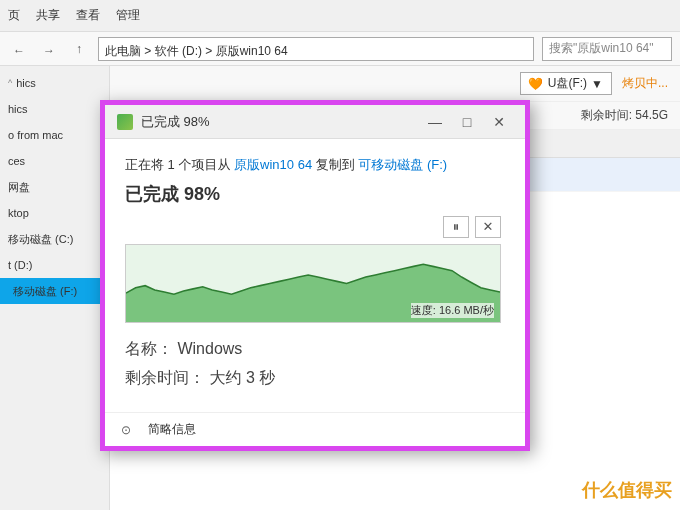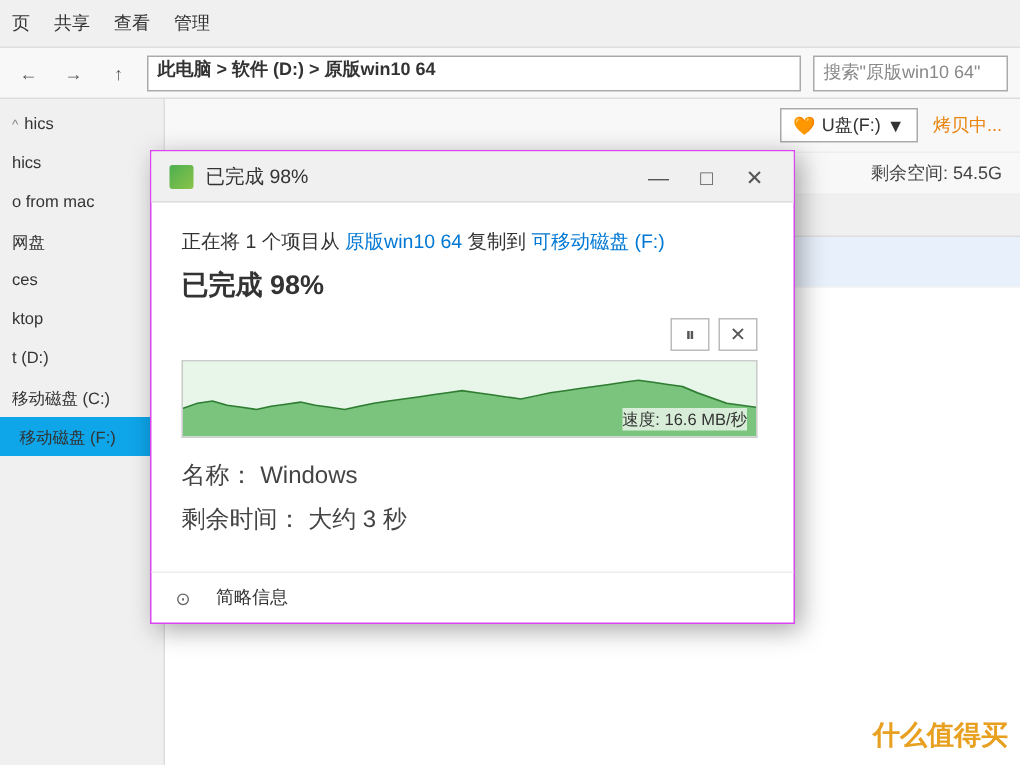--- a/index.html
+++ b/index.html
@@ -55,26 +55,25 @@
       justify-content: center;
       font-size: 12px;
       color: #555;
     }
     .breadcrumb-bar {
       flex: 1;
       height: 24px;
       background: white;
       border: 1px solid #aaa;
       display: flex;
-      align-items: flex-start;
+      align-items: flex-end;
       padding: 0 6px;
       font-size: 12px;
       color: #333;
       gap: 4px;
-      font-weight: bold;
     }
     .search-box {
       width: 130px;
       height: 24px;
       background: white;
       border: 1px solid #aaa;
       display: flex;
       align-items: center;
       padding: 0 6px;
       font-size: 12px;
@@ -175,21 +174,21 @@
     .file-icon { font-size: 16px; margin-right: 8px; }
     .file-name { font-size: 13px; color: #333; }
 
     
     .dialog-overlay {
       position: absolute;
       top: 100px;
       left: 100px;
       width: 430px;
       background: white;
-      border: 1px solid #d946ef;
+      border: 5px solid #d946ef;
       box-shadow: 4px 4px 16px rgba(0,0,0,0.35);
       z-index: 10;
     }
 
     .dialog-titlebar {
       height: 34px;
       background: #f0f0f0;
       border-bottom: 1px solid #ddd;
       display: flex;
       align-items: center;
@@ -262,21 +261,21 @@
       font-size: 13px;
       color: #555;
       display: flex;
       align-items: center;
       justify-content: center;
     }
 
     
     .progress-chart {
       width: 100%;
-      height: 52px;
+      height: 79px;
       background: #e8f5e9;
       border: 1px solid #ccc;
       position: relative;
       overflow: hidden;
       margin-bottom: 4px;
     }
 
     .speed-label {
       position: absolute;
       bottom: 4px;
@@ -358,52 +357,52 @@
         <span class="caret">^</span>
         <span class="sidebar-label">hics</span>
       </div>
       <div class="sidebar-item">
         <span class="sidebar-label">hics</span>
       </div>
       <div class="sidebar-item">
         <span class="sidebar-label">o from mac</span>
       </div>
       <div class="sidebar-item">
+        <span class="sidebar-label">ces</span>
+      </div>
+      <div class="sidebar-item">
         <span class="sidebar-label">网盘</span>
       </div>
       <div class="sidebar-item">
-        <span class="sidebar-label">ces</span>
-      </div>
-      <div class="sidebar-item">
         <span class="sidebar-label">ktop</span>
       </div>
       <div class="sidebar-item">
+        <span class="sidebar-label">移动磁盘 (C:)</span>
+      </div>
+      <div class="sidebar-item">
         <span class="sidebar-label">t (D:)</span>
-      </div>
-      <div class="sidebar-item">
-        <span class="sidebar-label">移动磁盘 (C:)</span>
       </div>
       <div class="sidebar-item highlighted">
         <span class="sidebar-label">移动磁盘 (F:)</span>
       </div>
     </div>
 
     <div class="main-content">
 
       <div class="content-toolbar">
         <div class="drive-btn">
           <span>🧡</span>
           <span>U盘(F:)</span>
           <span>▼</span>
         </div>
         <span class="copy-status">烤贝中...</span>
       </div>
 
       <div style="height:28px; background:#f8f8f8; border-bottom:1px solid #eee; display:flex; align-items:center; justify-content:flex-end; padding:0 12px;">
-        <span class="free-space">剩余空间: 54.5G</span>
+        <span class="free-space">剩余时间: 54.5G</span>
       </div>
 
       <div class="file-list-header">
         <span class="col-name">名称</span>
       </div>
 
       <div class="file-row">
         <span class="file-icon">📁</span>
         <span class="file-name">Windows</span>
       </div>

